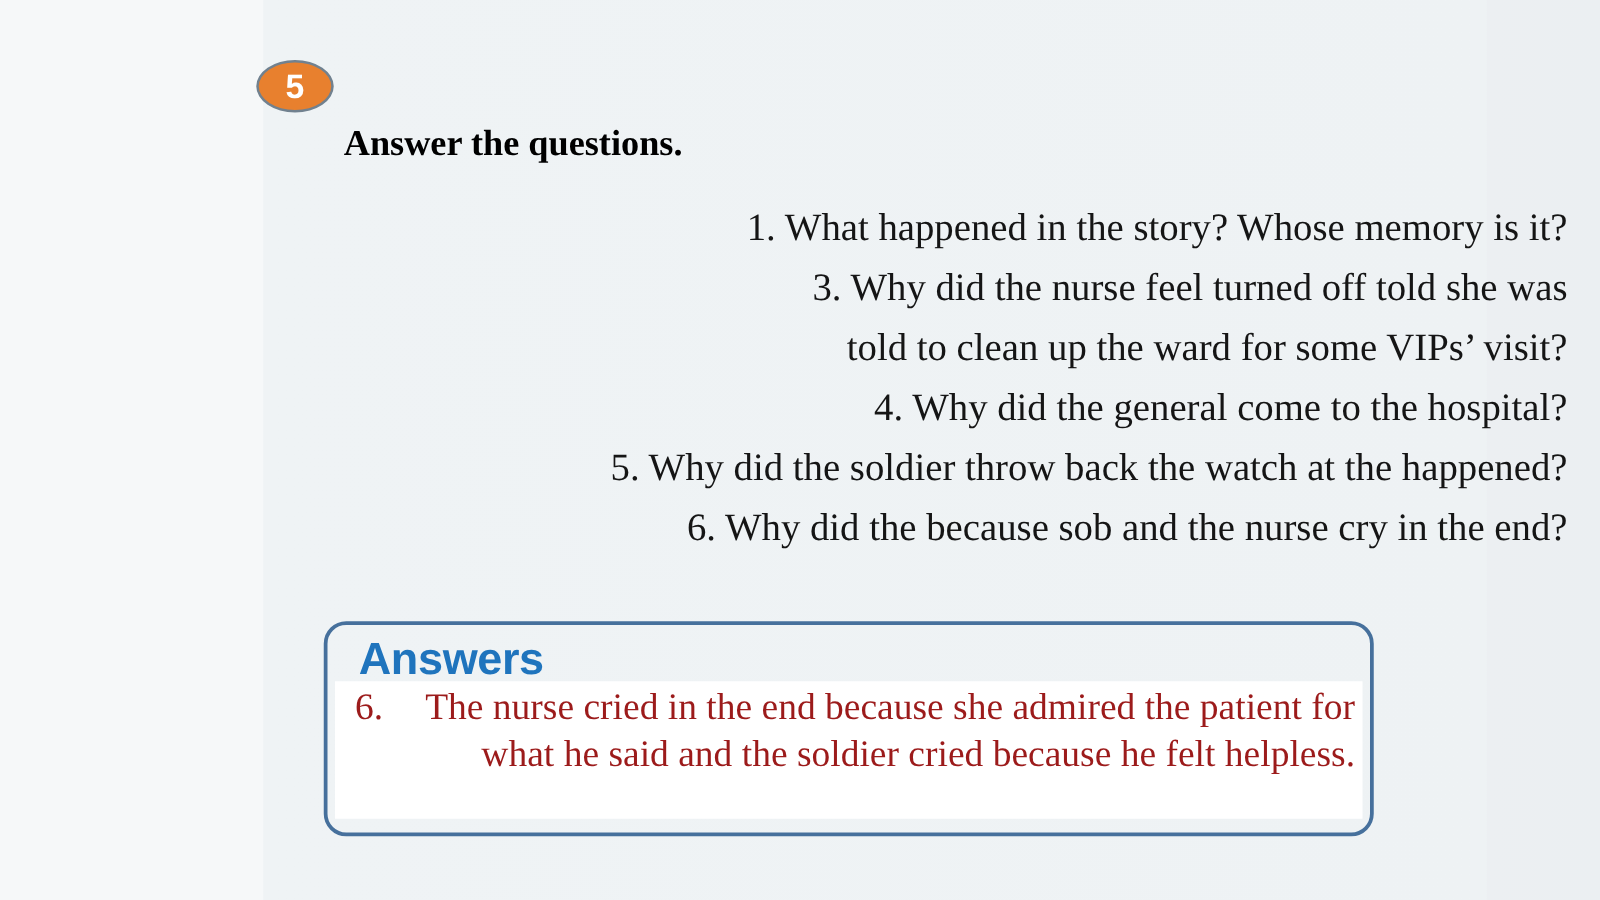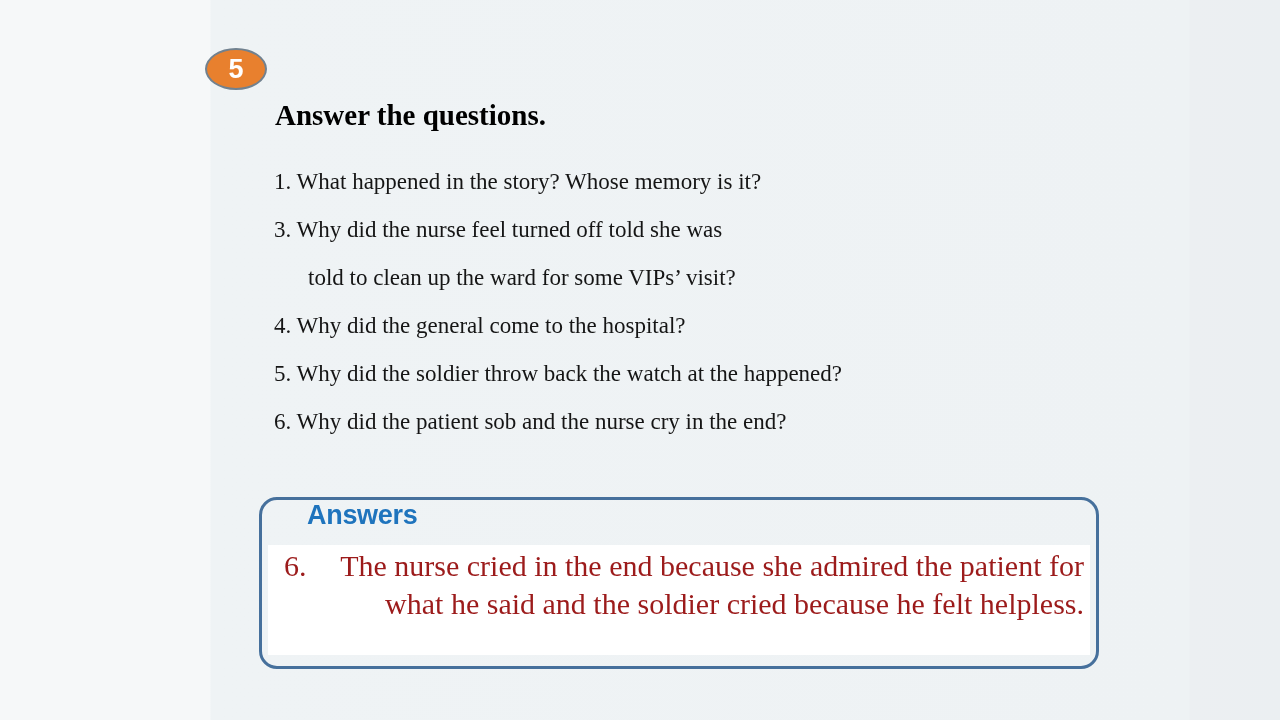--- a/index.html
+++ b/index.html
@@ -75,54 +75,54 @@
   }
 
   
   .questions {
     position: absolute;
     left: 274px;
     top: 158px;
     width: 980px;
   }
   .q-line {
-    font-size: 23px;
+    font-size: 31px;
     line-height: 48px;
     color: #151515;
     white-space: nowrap;
+    text-align: right;
   }
   .q-line.cont {
     padding-left: 34px;
   }
 
   
   .answer-box {
     position: absolute;
     left: 259px;
     top: 497px;
     width: 840px;
     height: 172px;
     box-sizing: border-box;
     border: 3px solid #46709c;
     border-radius: 18px;
     background: transparent;
   }
   .answers-label {
     position: absolute;
     left: 287px;
-    top: 500px;
+    top: 512px;
     color: #1f74bd;
     font-family: "Liberation Sans", sans-serif;
     font-weight: bold;
-    font-size: 27px;
+    font-size: 36px;
     line-height: 30px;
     letter-spacing: -0.3px;
     white-space: nowrap;
     z-index: 3;
-    margin-left: 20px;
   }
   .answer-panel {
     position: absolute;
     left: 268px;
     top: 545px;
     width: 822px;
     height: 110px;
     background: #ffffff;
     z-index: 2;
   }
@@ -176,21 +176,21 @@
       <span>Why did the general come to the hospital?</span>
     </div>
 
     <div class="q-line">
       <span>5.</span>
       <span>Why did the soldier throw back the watch at the happened?</span>
     </div>
 
     <div class="q-line">
       <span>6.</span>
-      <span>Why did the patient sob and the nurse cry in the end?</span>
+      <span>Why did the because sob and the nurse cry in the end?</span>
     </div>
 
   </div>
 
   <div class="answer-box"></div>
   <div class="answers-label">Answers</div>
   <div class="answer-panel"></div>
   <div class="answer-text">
     <span class="ans-num">6.</span>
     <span class="ans-body">The nurse cried in the end because she admired the patient for what he said and the soldier cried because he felt helpless.</span>

